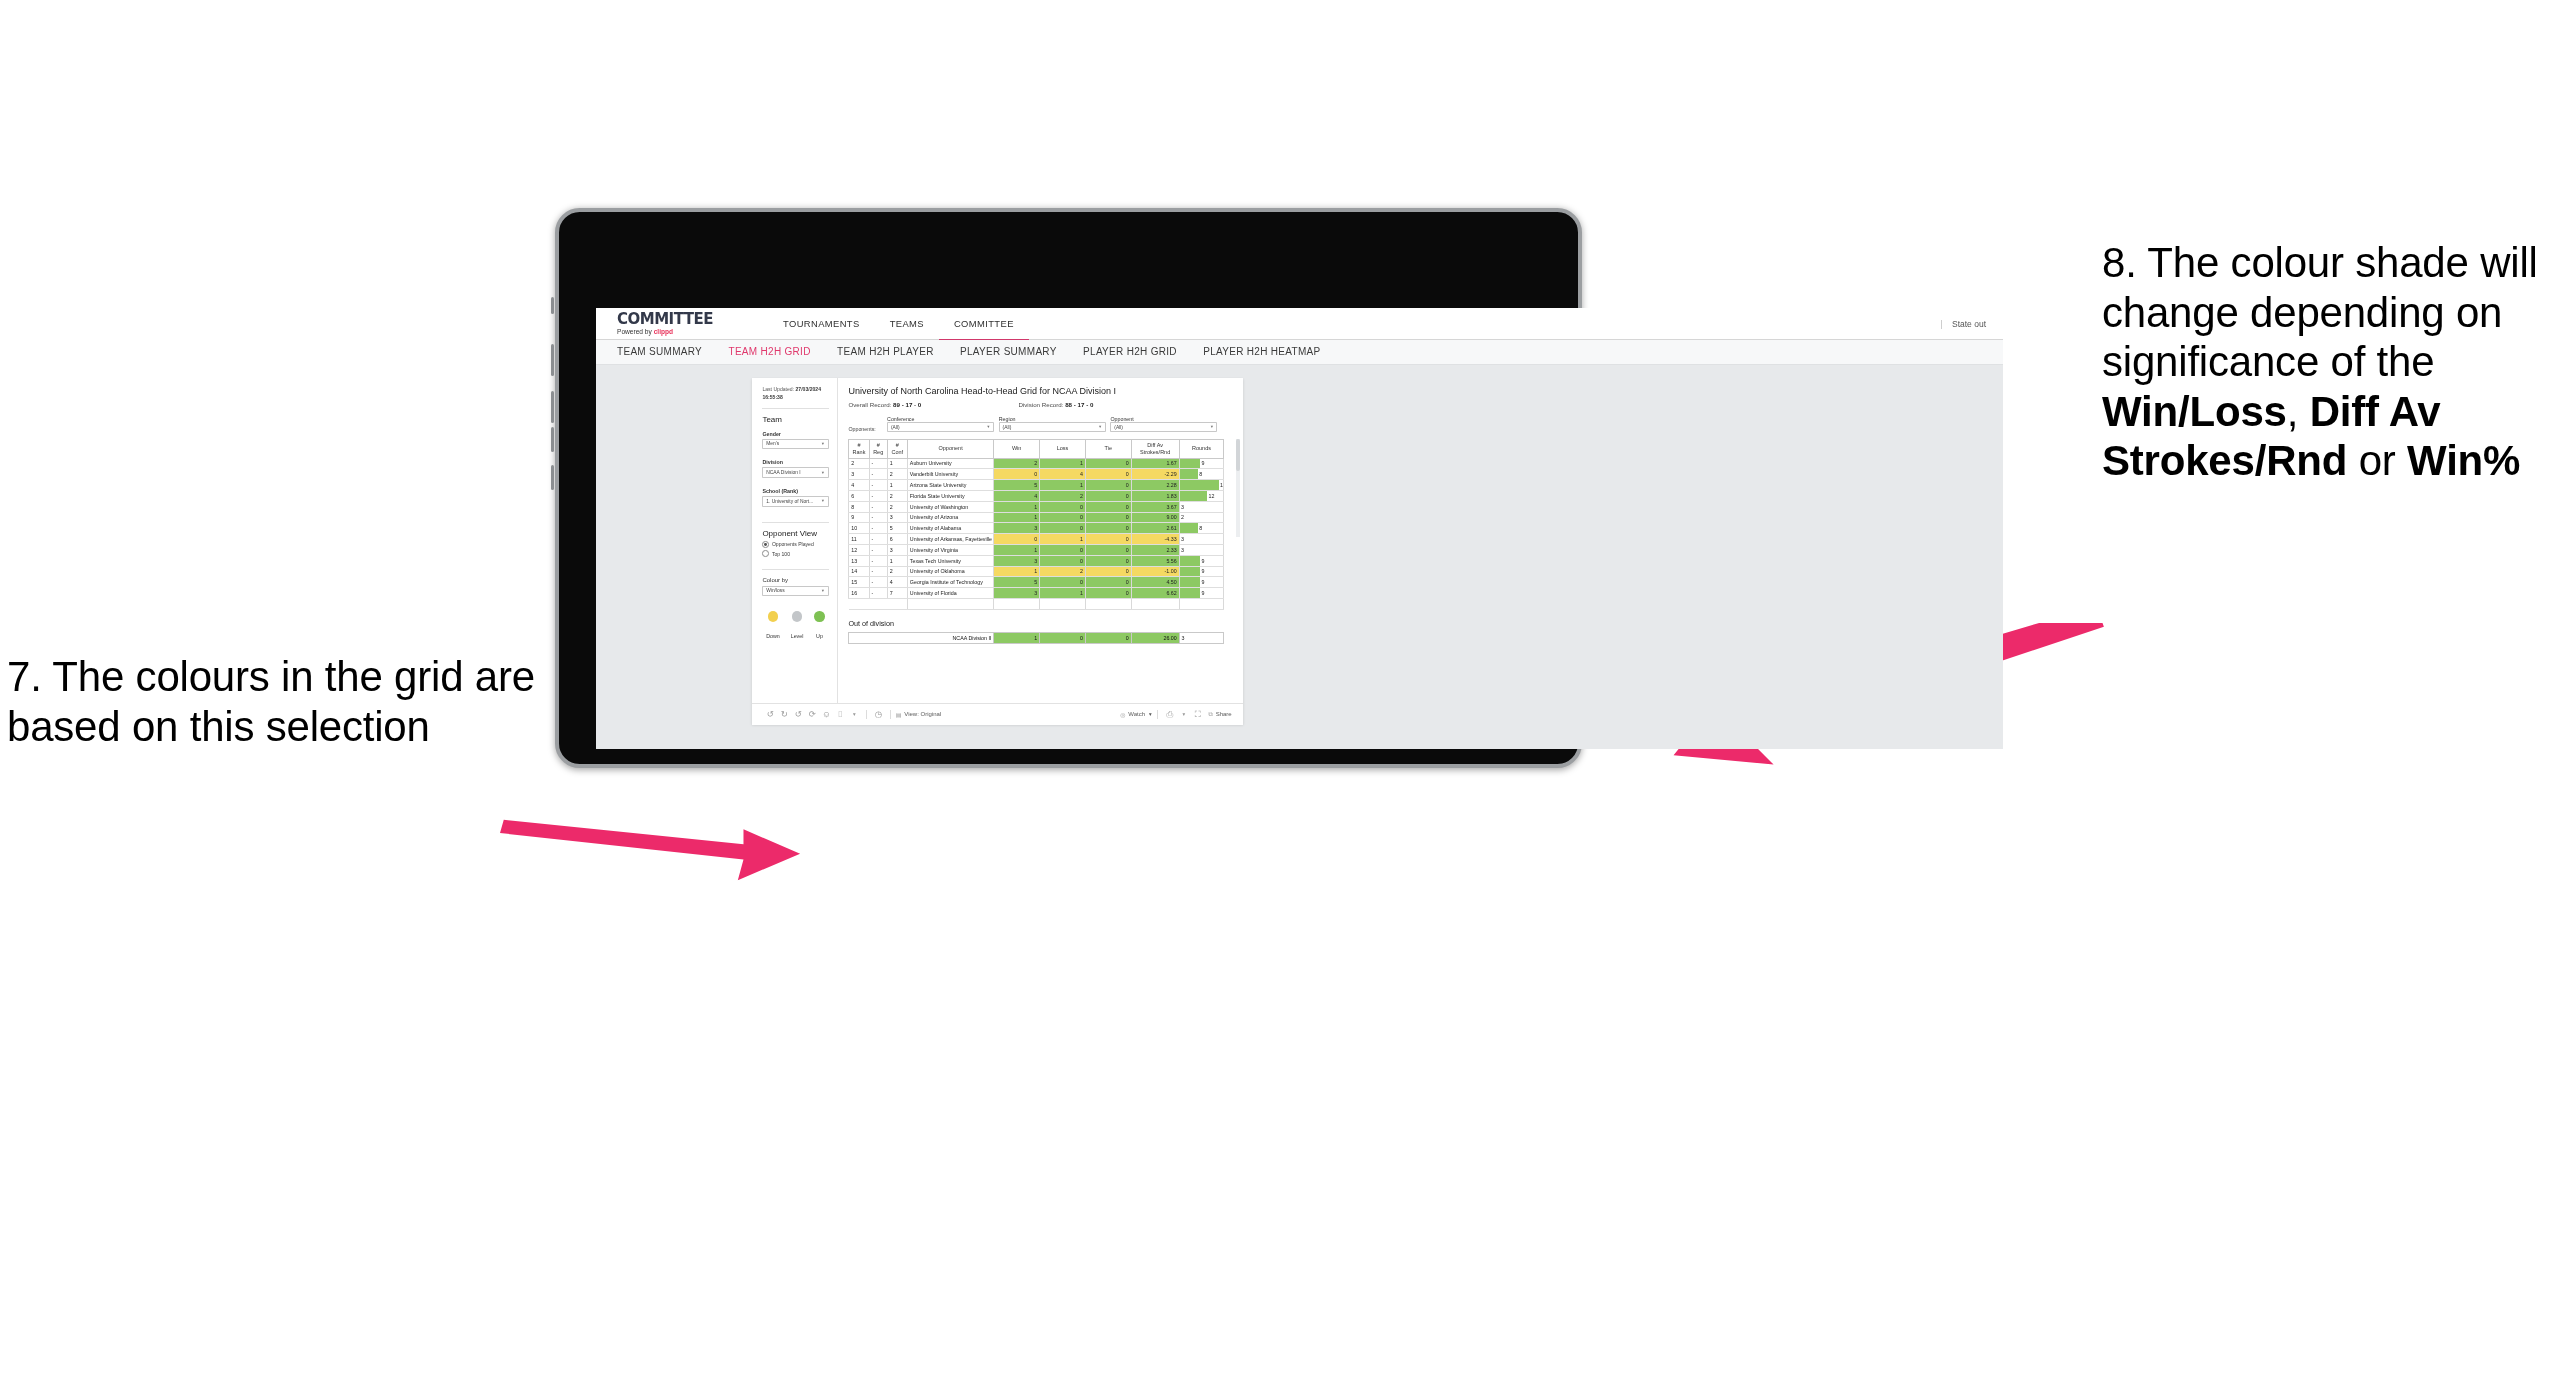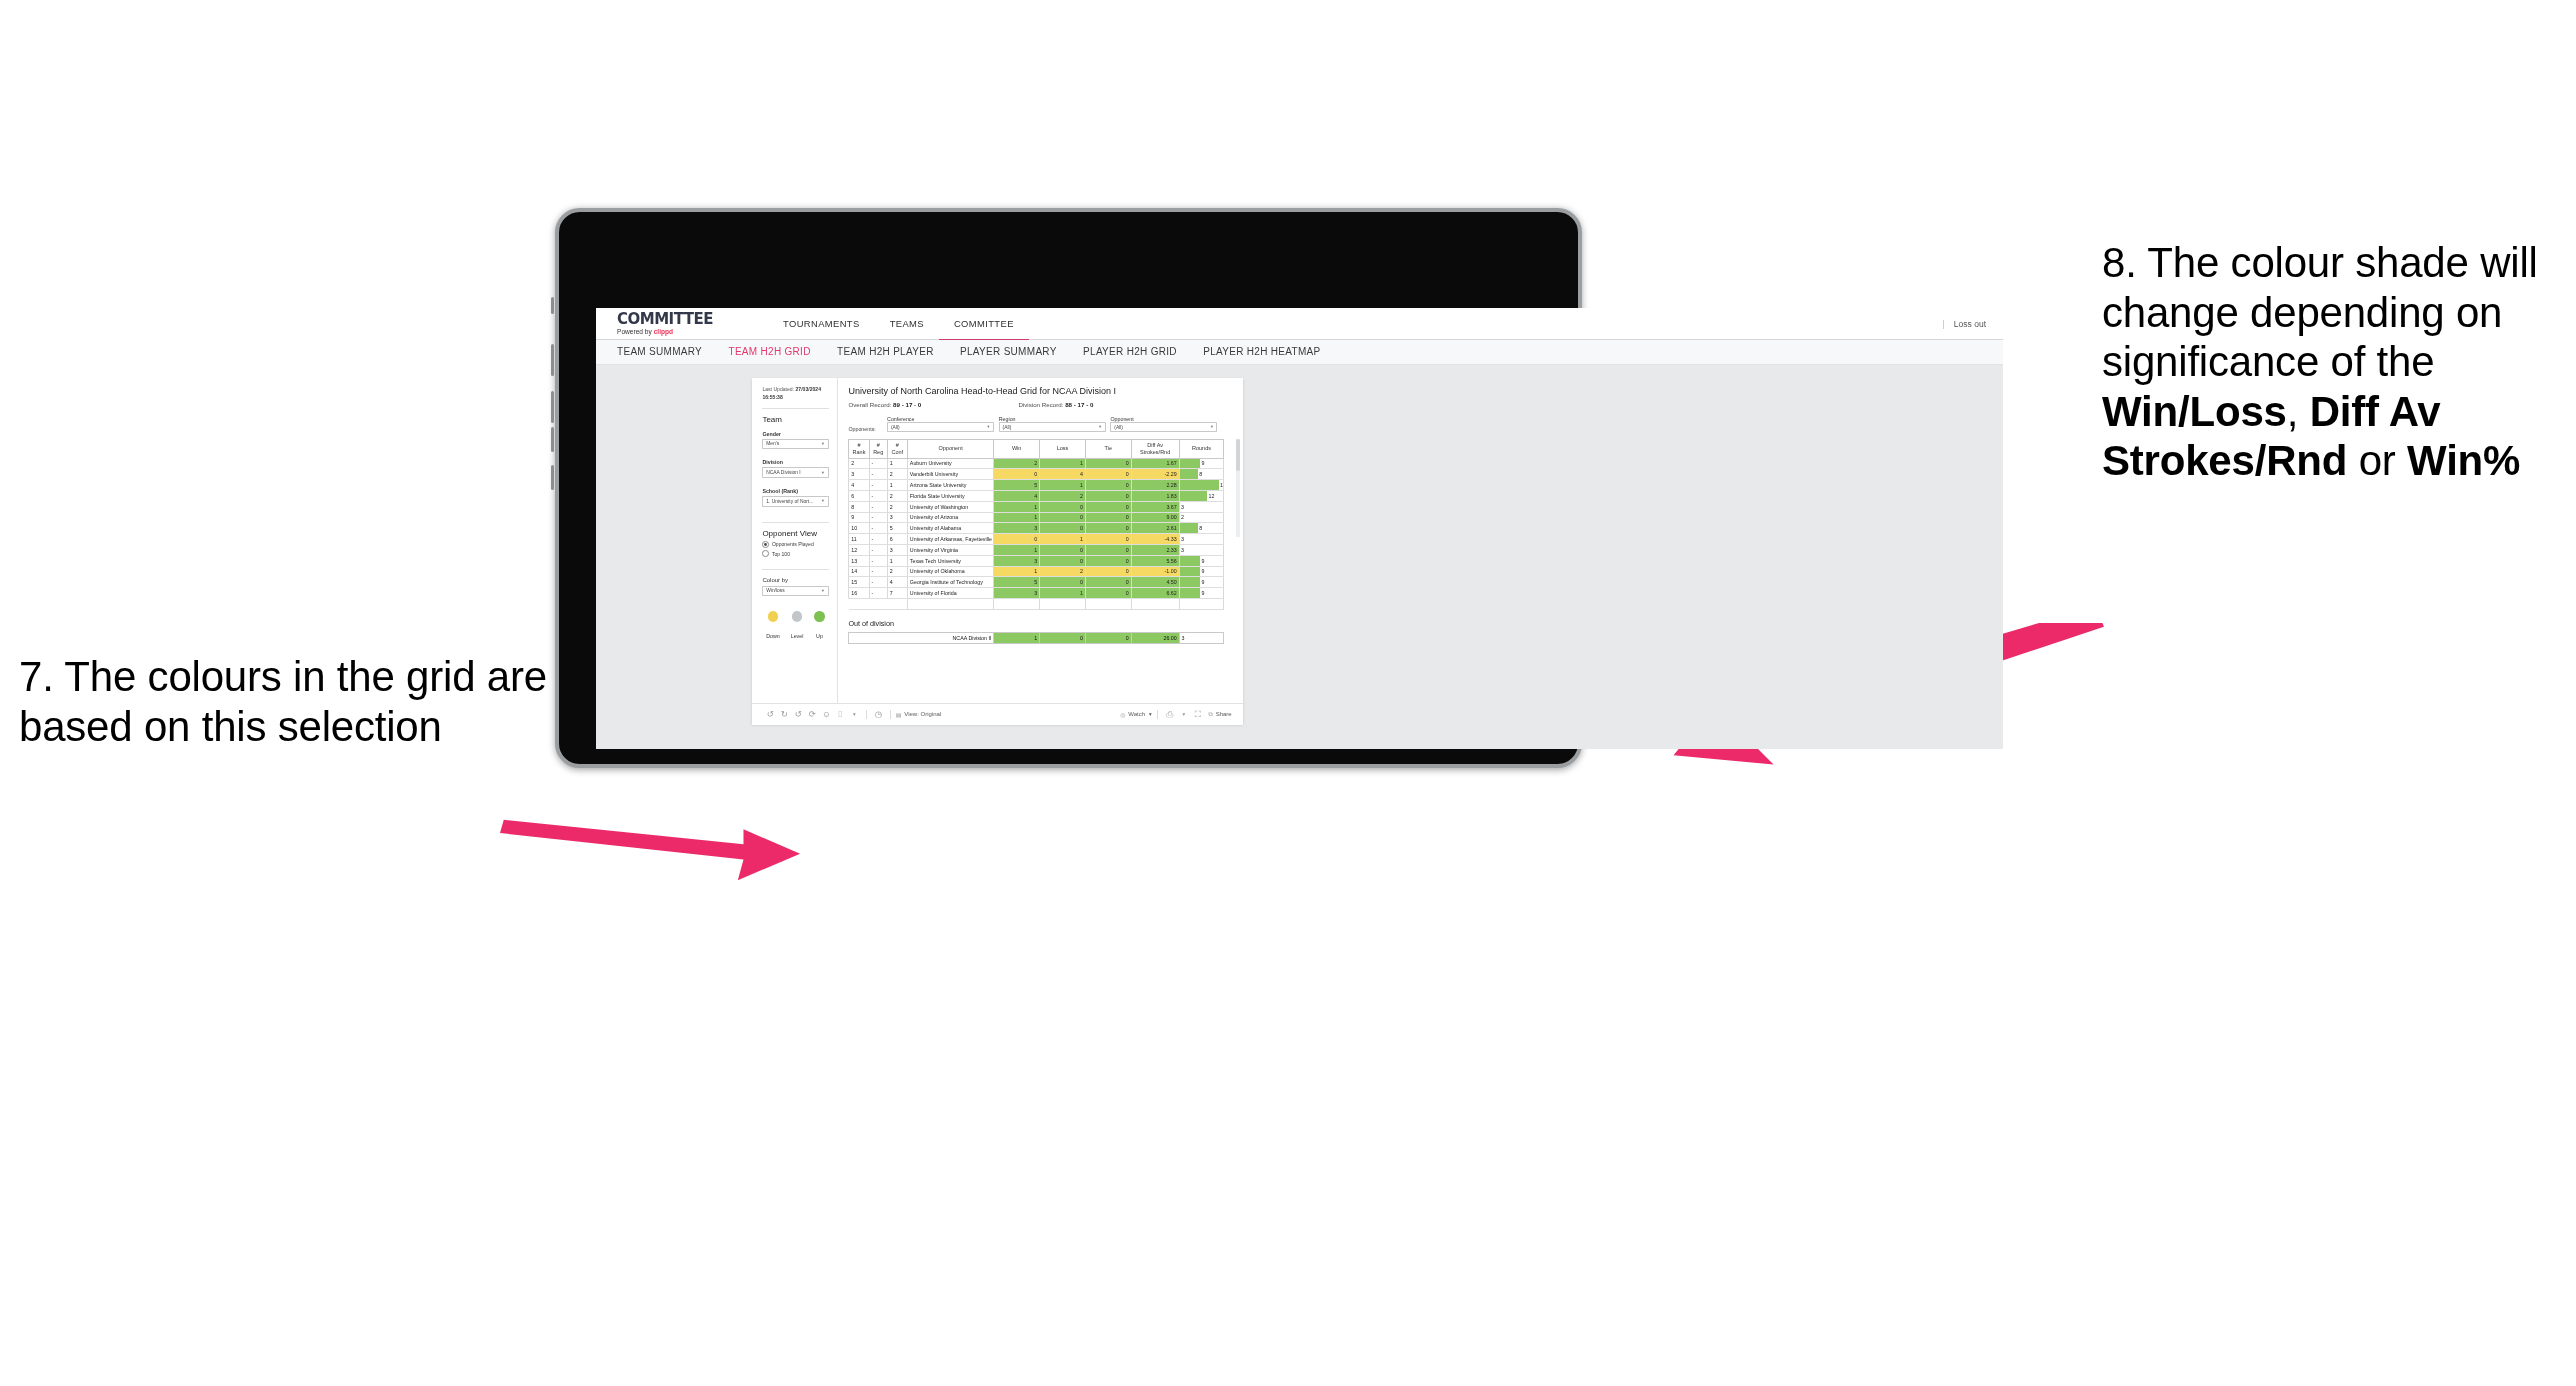--- a/index.html
+++ b/index.html
@@ -1,21 +1,21 @@
 <!DOCTYPE html>
 <html style="font-size:15px"><head>
 <meta charset="utf-8">
 <style>
   html,body{margin:0;padding:0;background:#ffffff;}
   body{width:2576px;height:1386px;position:relative;overflow:hidden;
        font-family:"Liberation Sans", sans-serif;color:#111;}
 
   
   .anno{position:absolute;font-size:42px;line-height:1.18;color:#000;letter-spacing:-0.2px;}
-  #anno-left{left:19px;top:652px;width:567px;}
+  #anno-left{left:7px;top:652px;width:567px;}
   #anno-right{left:2102px;top:238px;width:472px;}
   .anno b{font-weight:bold;}
 
   
   .arrow{position:absolute;}
 
   
   #tablet{position:absolute;left:555px;top:208px;width:1027px;height:560px;
           background:#0a0a0a;border-radius:24.6px;
           border:4.7px solid #9b9ea1;box-sizing:border-box;
@@ -160,21 +160,21 @@
       <div class="brand">COMMITTEE</div>
       <div class="sub"><span>Powered by </span><span class="pink">clippd</span></div>
     </div>
     <div class="navitems">
       <div class="navitem">TOURNAMENTS</div>
       <div class="navitem">TEAMS</div>
       <div class="navitem active">COMMITTEE</div>
     </div>
     <div class="signout">
       <span class="bar">|</span>
-      <span>Loss out</span>
+      <span>State out</span>
     </div>
   </div>
 
   <div class="subnav">
     <div class="subitem">TEAM SUMMARY</div>
     <div class="subitem active">TEAM H2H GRID</div>
     <div class="subitem">TEAM H2H PLAYER</div>
     <div class="subitem">PLAYER SUMMARY</div>
     <div class="subitem">PLAYER H2H GRID</div>
     <div class="subitem">PLAYER H2H HEATMAP</div>

